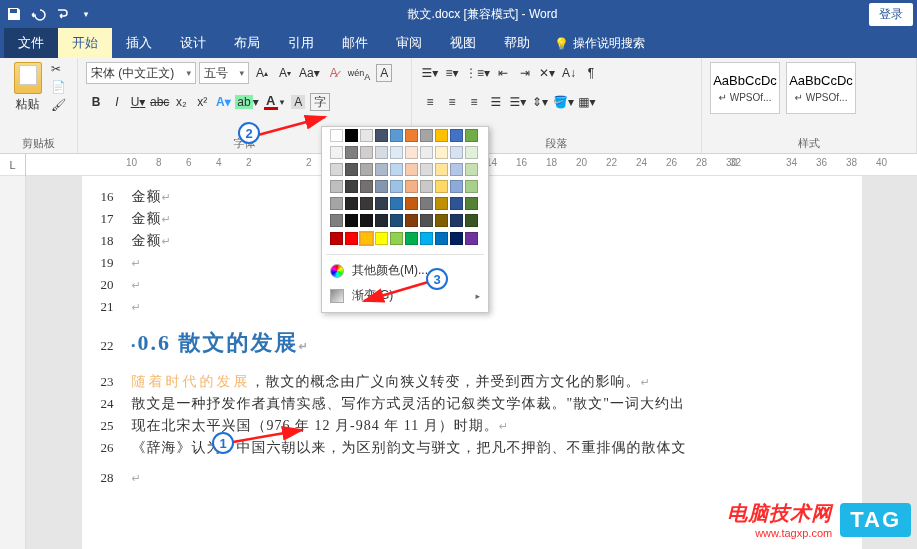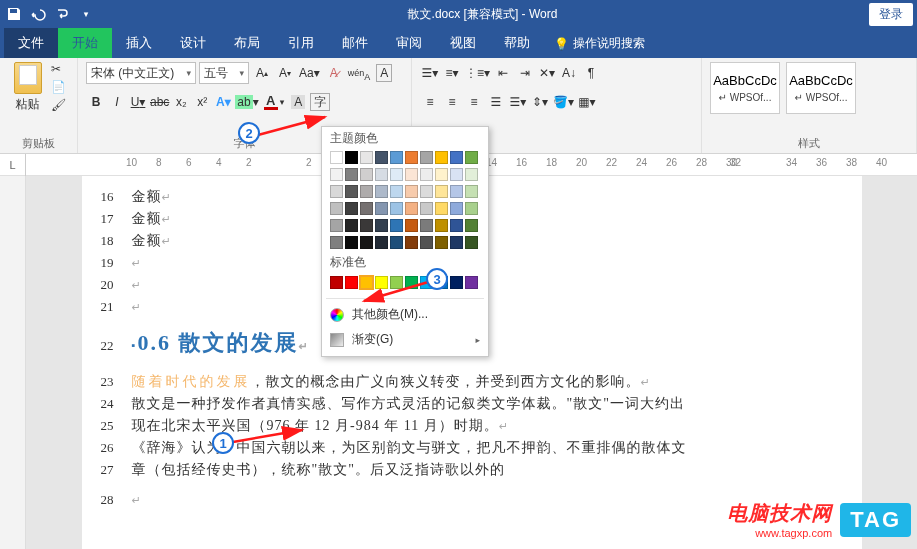--- a/index.html
+++ b/index.html
@@ -7,21 +7,21 @@
   
   .titlebar { height: 28px; background: #2b579a; color: #fff; display: flex; align-items: center; padding: 0 4px; }
   .qa-icons { display: flex; gap: 4px; align-items: center; }
   .qa-icons .qi { width: 20px; height: 20px; display: flex; align-items: center; justify-content: center; border-radius: 2px; }
   .title-center { flex: 1; text-align: center; font-size: 12px; }
   .login-btn { background: #fff; color: #2b579a; padding: 3px 10px; font-size: 12px; border-radius: 2px; }
   
   .menubar { height: 30px; background: #2b579a; display: flex; align-items: flex-end; padding: 0 4px; }
   .menu-tab { padding: 6px 14px; color: #ffffff; font-size: 13px; cursor: pointer; }
   .menu-tab.file { background: #1e3e6e; }
-  .menu-tab.active { background: #22c55e; color: #2b579a; }
+  .menu-tab.active { background: #fef9c3; color: #2b579a; }
   .tell-me { color: #fff; display: flex; align-items: center; gap: 4px; padding: 6px 10px; }
   
   .ribbon { background: #f3f3f3; border-bottom: 1px solid #d4d4d4; height: 96px; display: flex; }
   .group { border-right: 1px solid #e1e1e1; padding: 4px 8px 2px; display: flex; flex-direction: column; justify-content: space-between; }
   .group-label { text-align: center; font-size: 11px; color: #666; padding-top: 2px; }
   .group-body { display: flex; align-items: flex-start; gap: 4px; flex: 1; }
   
   .clipboard .paste { display: flex; flex-direction: column; align-items: center; width: 40px; }
   .paste-icon { width: 28px; height: 32px; background: linear-gradient(#f7d88a,#f0c050); border: 1px solid #d0a030; border-radius: 2px; margin-bottom: 2px; position: relative; }
   .paste-icon::after { content:''; position:absolute; top:2px; left:4px; right:4px; height:18px; background:#fff; border:1px solid #ccc; }
@@ -206,20 +206,21 @@
         <div class="btn-sm">≡</div>
         <div class="btn-sm">≡</div>
         <div class="btn-sm">≡</div>
         <div class="btn-sm">☰</div>
         <div class="btn-sm">☰▾</div>
         <div class="btn-sm">⇕▾</div>
         <div class="btn-sm">🪣▾</div>
         <div class="btn-sm">▦▾</div>
       </div>
     </div>
+    <div class="group-label">段落</div>
   </div>
 
   <div class="group" style="flex:1">
     <div class="styles-body">
       <div class="style-item">
           <div class="style-preview">AaBbCcDc</div>
           <div class="style-name">↵ WPSOf...</div>
         </div>
       <div class="style-item">
           <div class="style-preview">AaBbCcDc</div>
@@ -306,34 +307,29 @@
         <div class="txt">散文是一种抒发作者真情实感、写作方式灵活的记叙类文学体裁。"散文"一词大约出</div>
       </div>
     <div class="line">
         <div class="ln">25</div>
         <div class="txt"><span>现在北宋太平兴国（976 年 12 月-984 年 11 月）时期。</span><span class="ret">↵</span></div>
       </div>
     <div class="line">
         <div class="ln">26</div>
         <div class="txt">《辞海》认为：中国六朝以来，为区别韵文与骈文，把凡不押韵、不重排偶的散体文</div>
       </div>
-    <div class="line">
-        <div class="ln">27</div>
-        <div class="txt">章（包括经传史书），统称"散文"。后又泛指诗歌以外的</div>
-      </div>
     <div style="height:8px"></div>
     <div class="line">
         <div class="ln">28</div>
         <div class="txt"><span></span><span class="ret">↵</span></div>
       </div>
   </div>
 </div>
 
 <div class="color-dd">
-  <div class="dd-label">主题颜色</div>
   <div class="swatch-grid" id="theme-row1">
       <div class="sw" style="background: rgb(255, 255, 255);"></div>
       <div class="sw" style="background: rgb(0, 0, 0);"></div>
       <div class="sw" style="background: rgb(231, 230, 230);"></div>
       <div class="sw" style="background: rgb(68, 84, 106);"></div>
       <div class="sw" style="background: rgb(91, 155, 213);"></div>
       <div class="sw" style="background: rgb(237, 125, 49);"></div>
       <div class="sw" style="background: rgb(165, 165, 165);"></div>
       <div class="sw" style="background: rgb(255, 192, 0);"></div>
       <div class="sw" style="background: rgb(68, 114, 196);"></div>
@@ -394,21 +390,20 @@
         <div class="sw" style="background: rgb(23, 22, 22);"></div>
         <div class="sw" style="background: rgb(34, 42, 53);"></div>
         <div class="sw" style="background: rgb(30, 78, 121);"></div>
         <div class="sw" style="background: rgb(131, 60, 11);"></div>
         <div class="sw" style="background: rgb(82, 82, 82);"></div>
         <div class="sw" style="background: rgb(127, 96, 0);"></div>
         <div class="sw" style="background: rgb(31, 56, 100);"></div>
         <div class="sw" style="background: rgb(55, 86, 35);"></div>
       </div>
     </div>
-  <div class="dd-label">标准色</div>
   <div class="std-row" id="std-row">
       <div class="sw" style="background: rgb(192, 0, 0);"></div>
       <div class="sw" style="background: rgb(255, 0, 0);"></div>
       <div class="sw sel" style="background: rgb(255, 192, 0);"></div>
       <div class="sw" style="background: rgb(255, 255, 0);"></div>
       <div class="sw" style="background: rgb(146, 208, 80);"></div>
       <div class="sw" style="background: rgb(0, 176, 80);"></div>
       <div class="sw" style="background: rgb(0, 176, 240);"></div>
       <div class="sw" style="background: rgb(0, 112, 192);"></div>
       <div class="sw" style="background: rgb(0, 32, 96);"></div>

